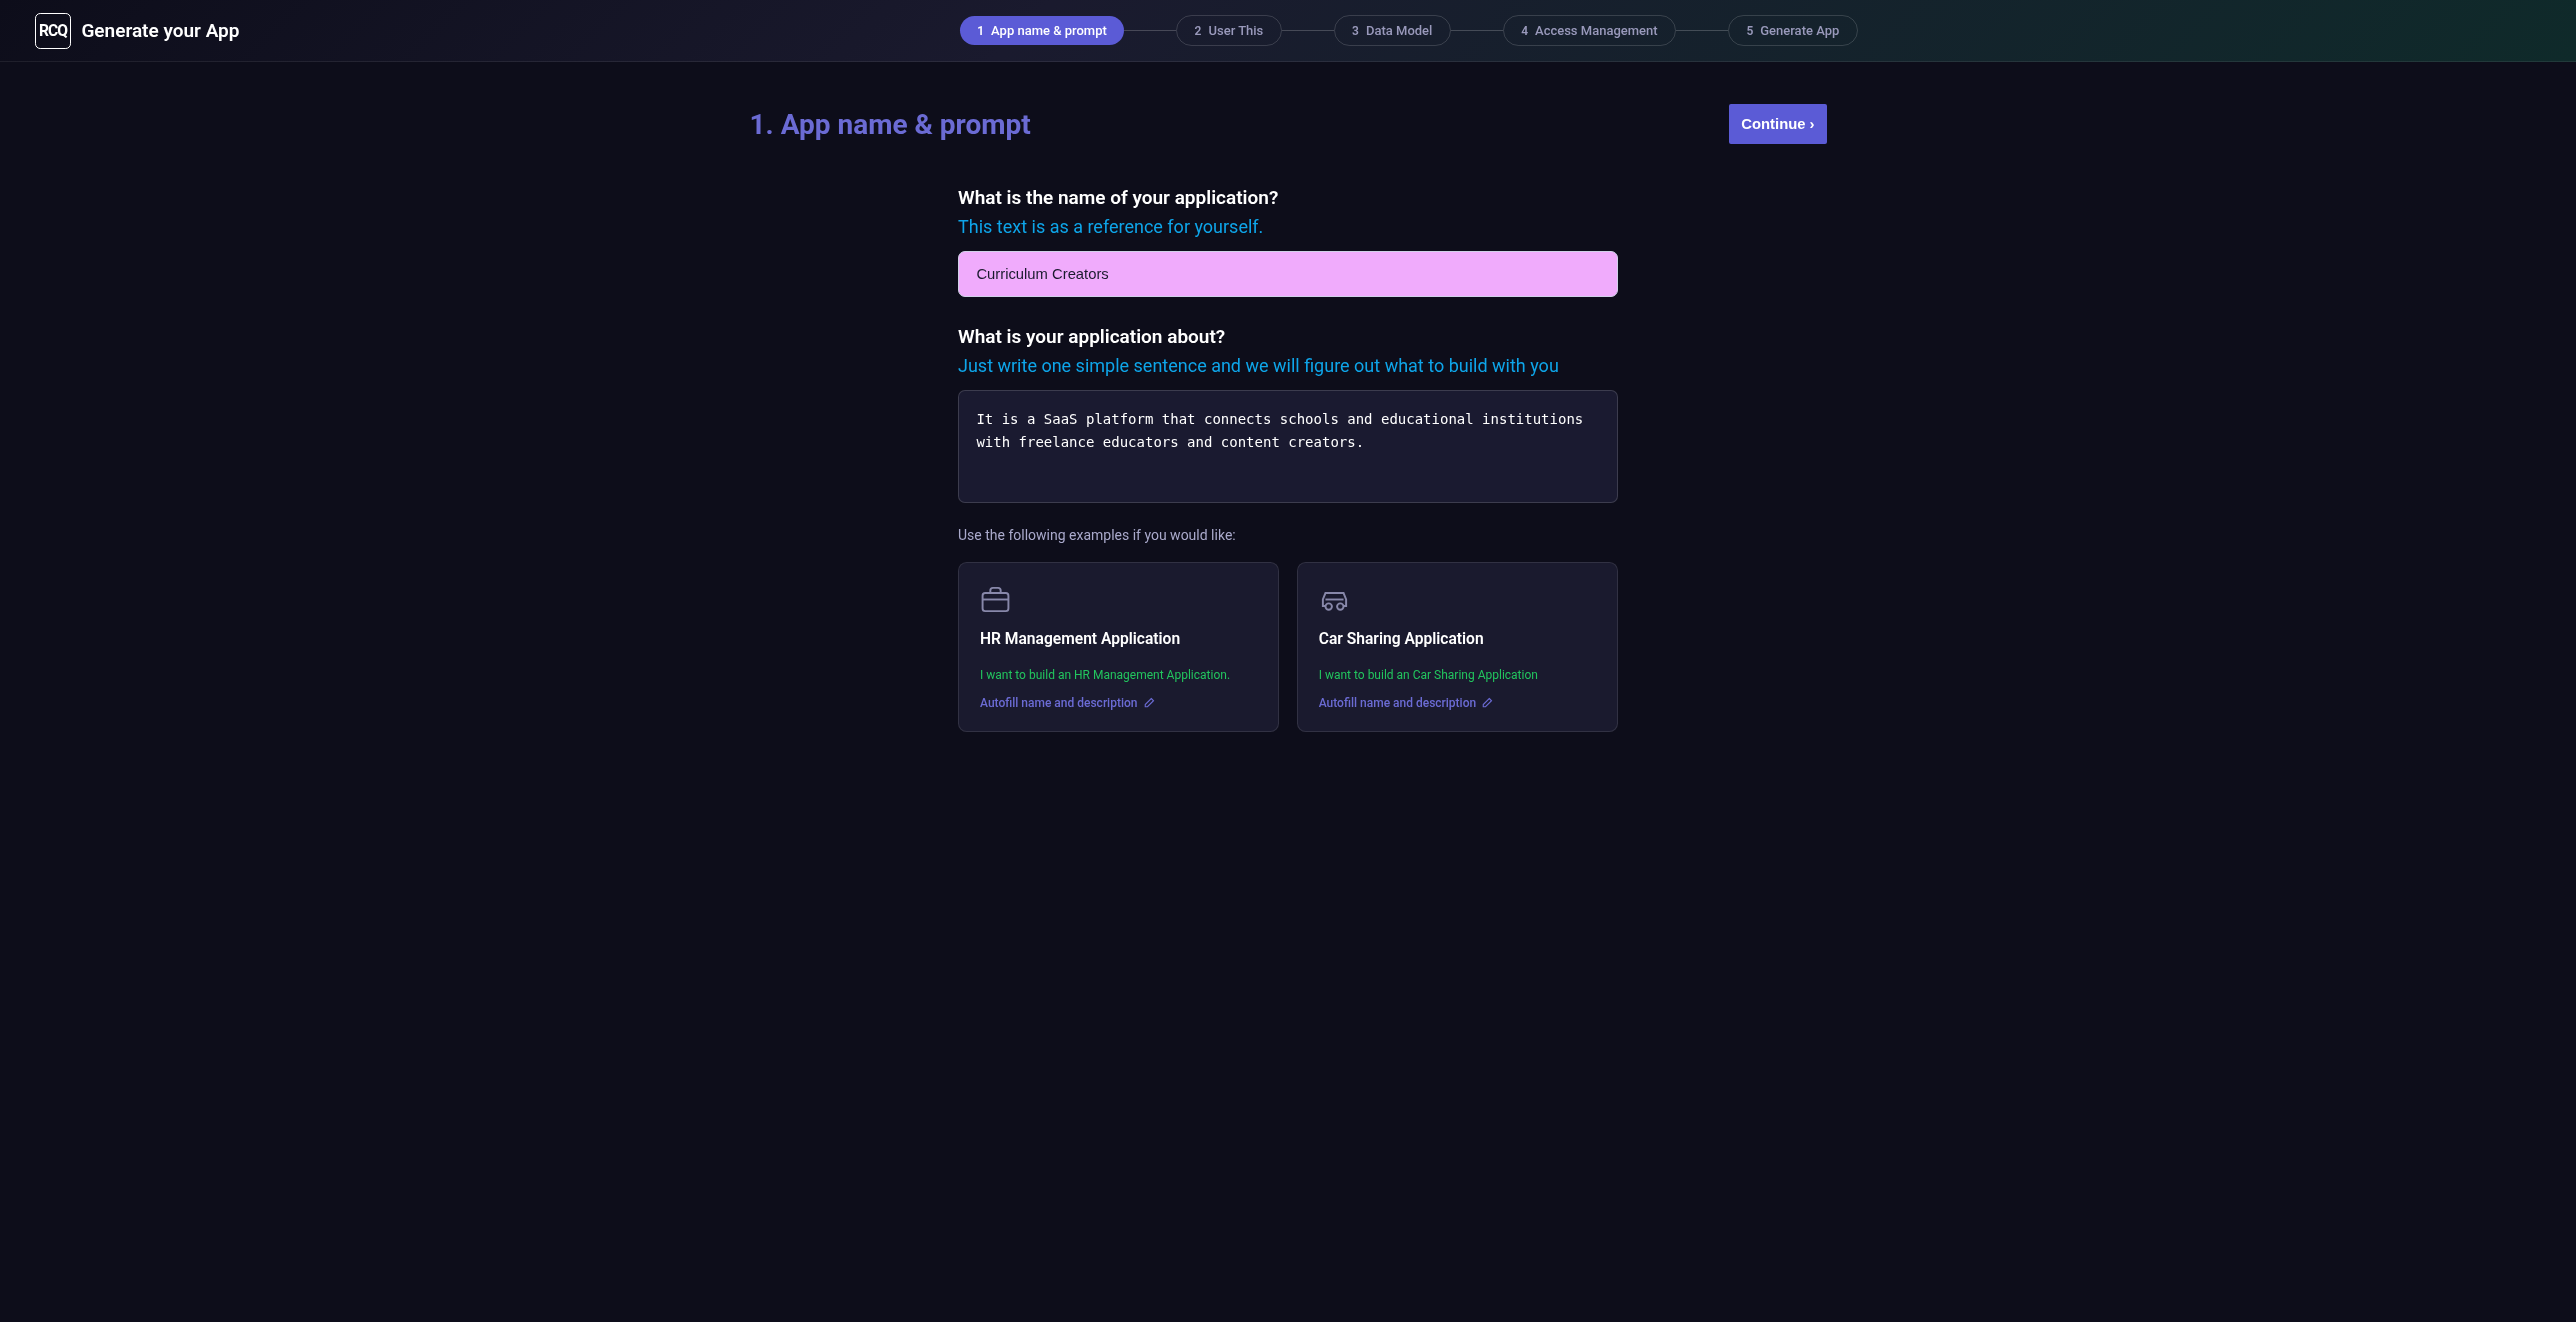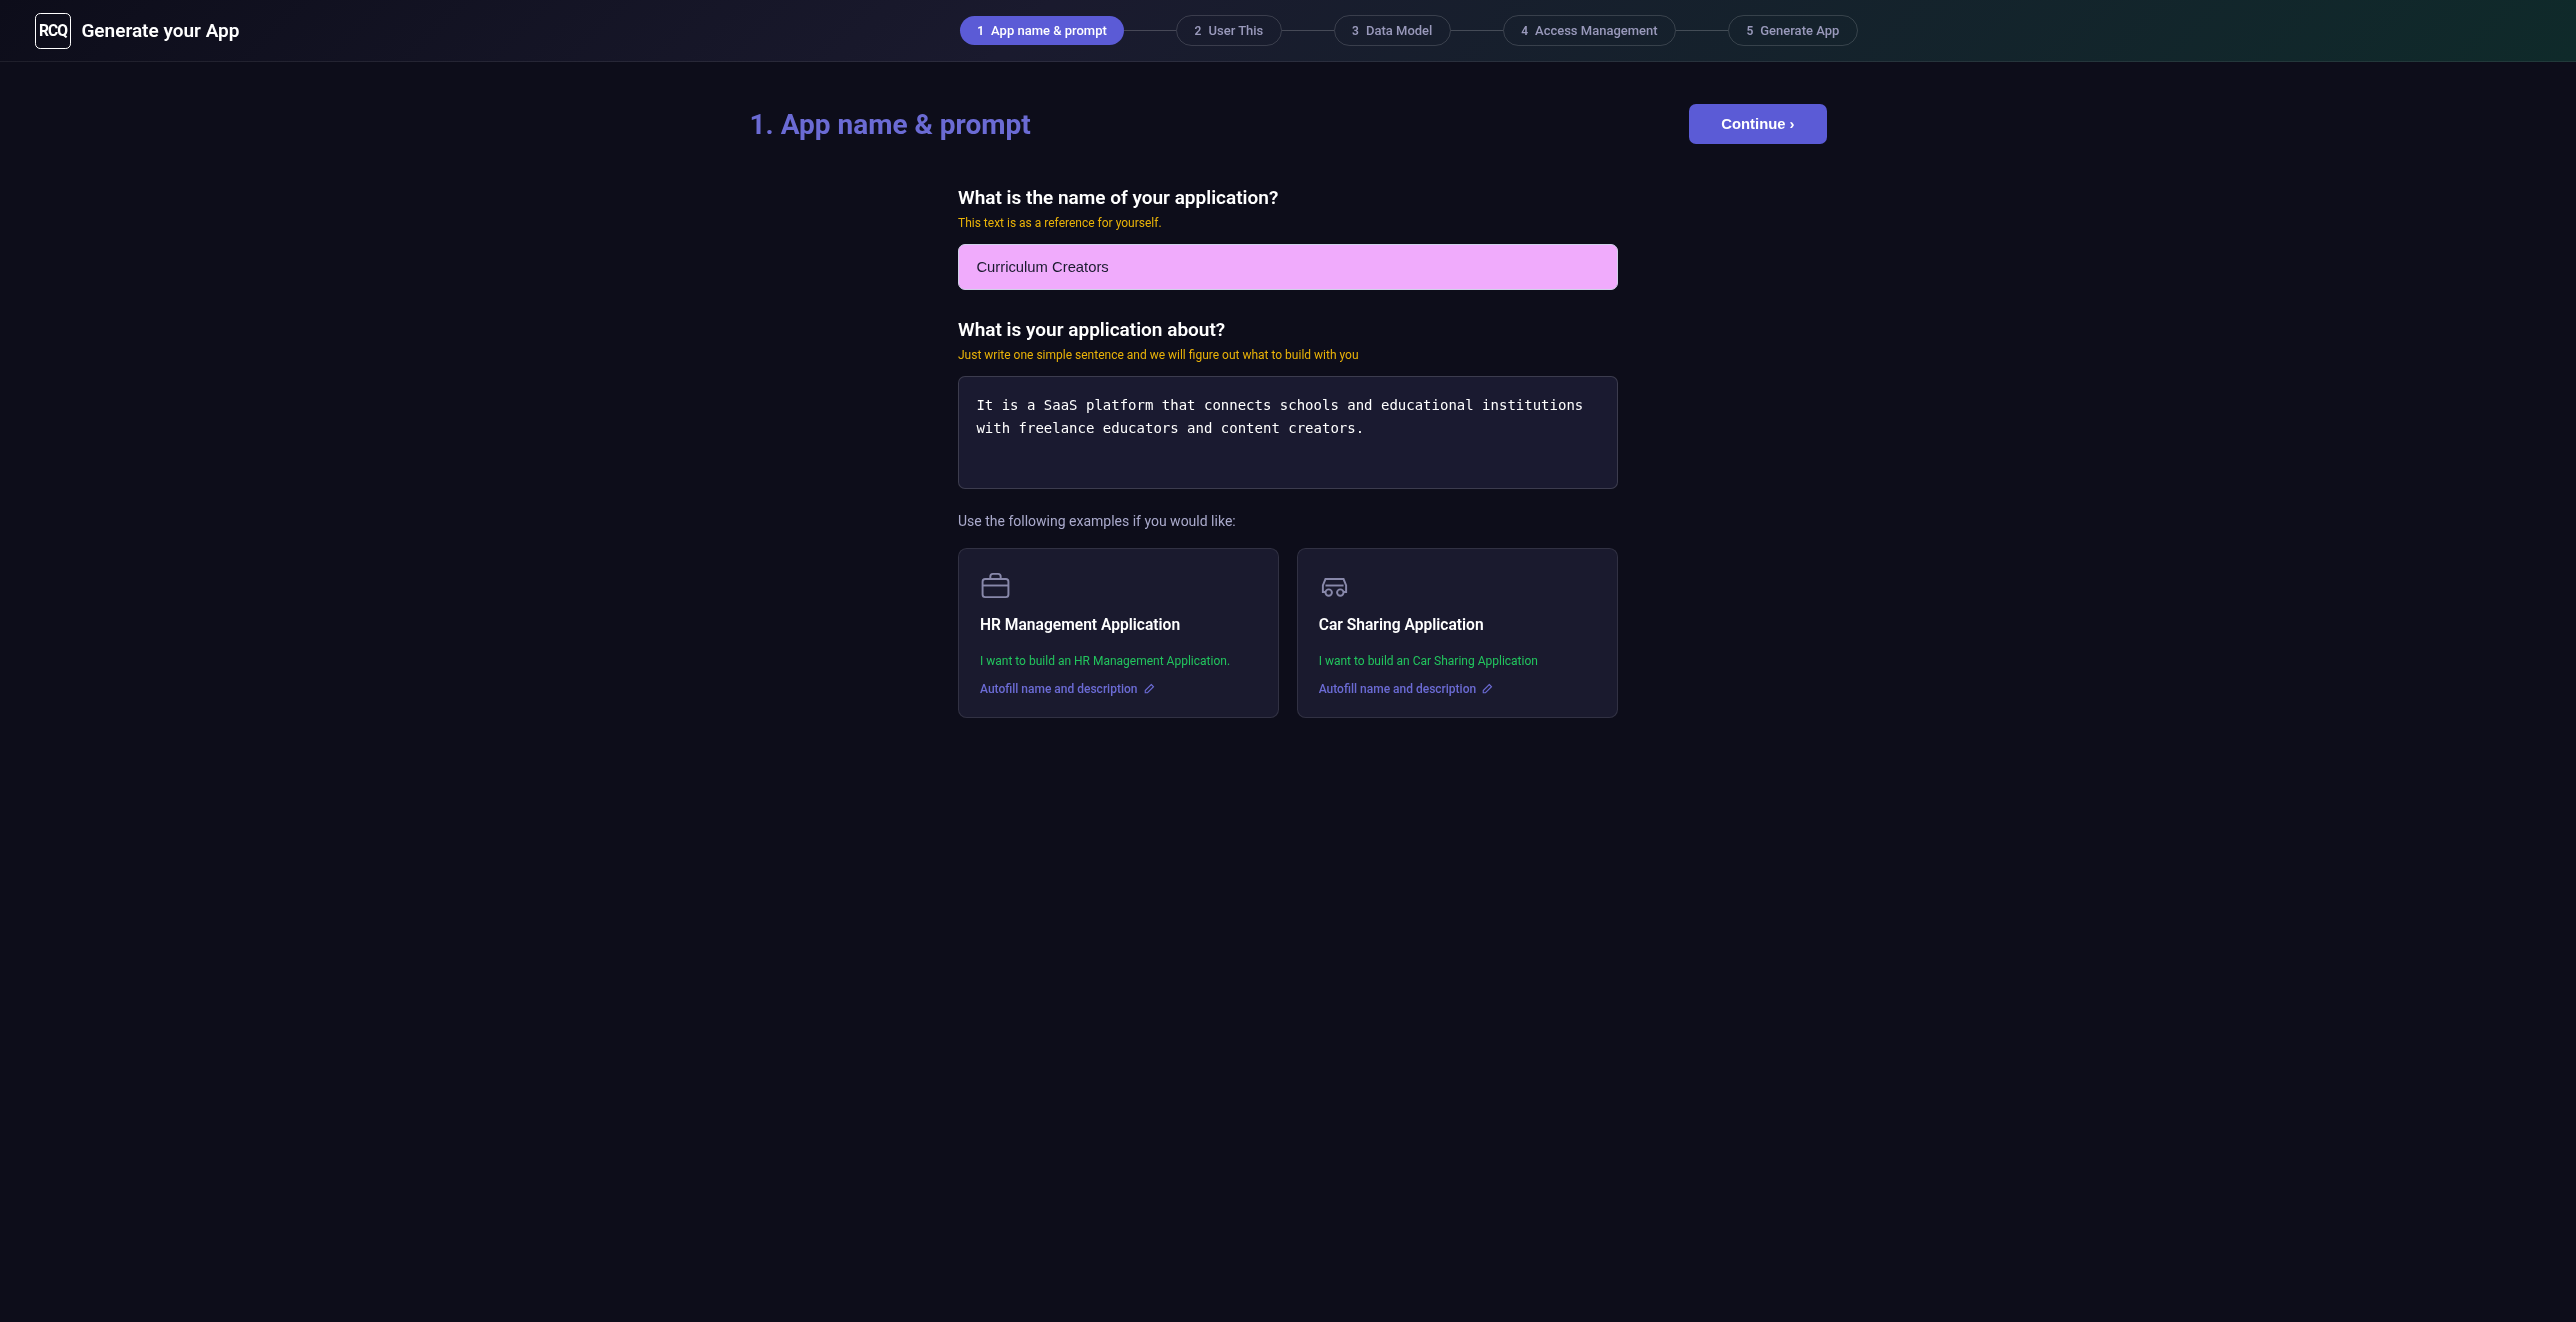--- a/index.html
+++ b/index.html
@@ -112,22 +112,22 @@
     .page-title {
       font-size: 28px;
       font-weight: 700;
       color: #6b6bd4;
     }
 
     .continue-btn {
       background: #5b5bd6;
       color: #ffffff;
       border: none;
-      border-radius: 7px;
-      padding: 12px 32px;
+      border-radius: 2px;
+      padding: 12px 12px;
       font-size: 14.8px;
       font-weight: 600;
       cursor: pointer;
       display: flex;
       align-items: center;
       gap: 7px;
     }
 
     
     .form-section {
@@ -136,22 +136,22 @@
     }
 
     .question-title {
       font-size: 19px;
       font-weight: 600;
       color: #ffffff;
       margin-bottom: 7px;
     }
 
     .question-subtitle {
-      font-size: 12px;
-      color: #eab308;
+      font-size: 18px;
+      color: #0ea5e9;
       margin-bottom: 14px;
     }
 
     .text-input {
       width: 100%;
       background: #f0abfc;
       border: 0.9px solid #d0d0e8;
       border-radius: 7px;
       padding: 14px 17.4px;
       font-size: 14.8px;

